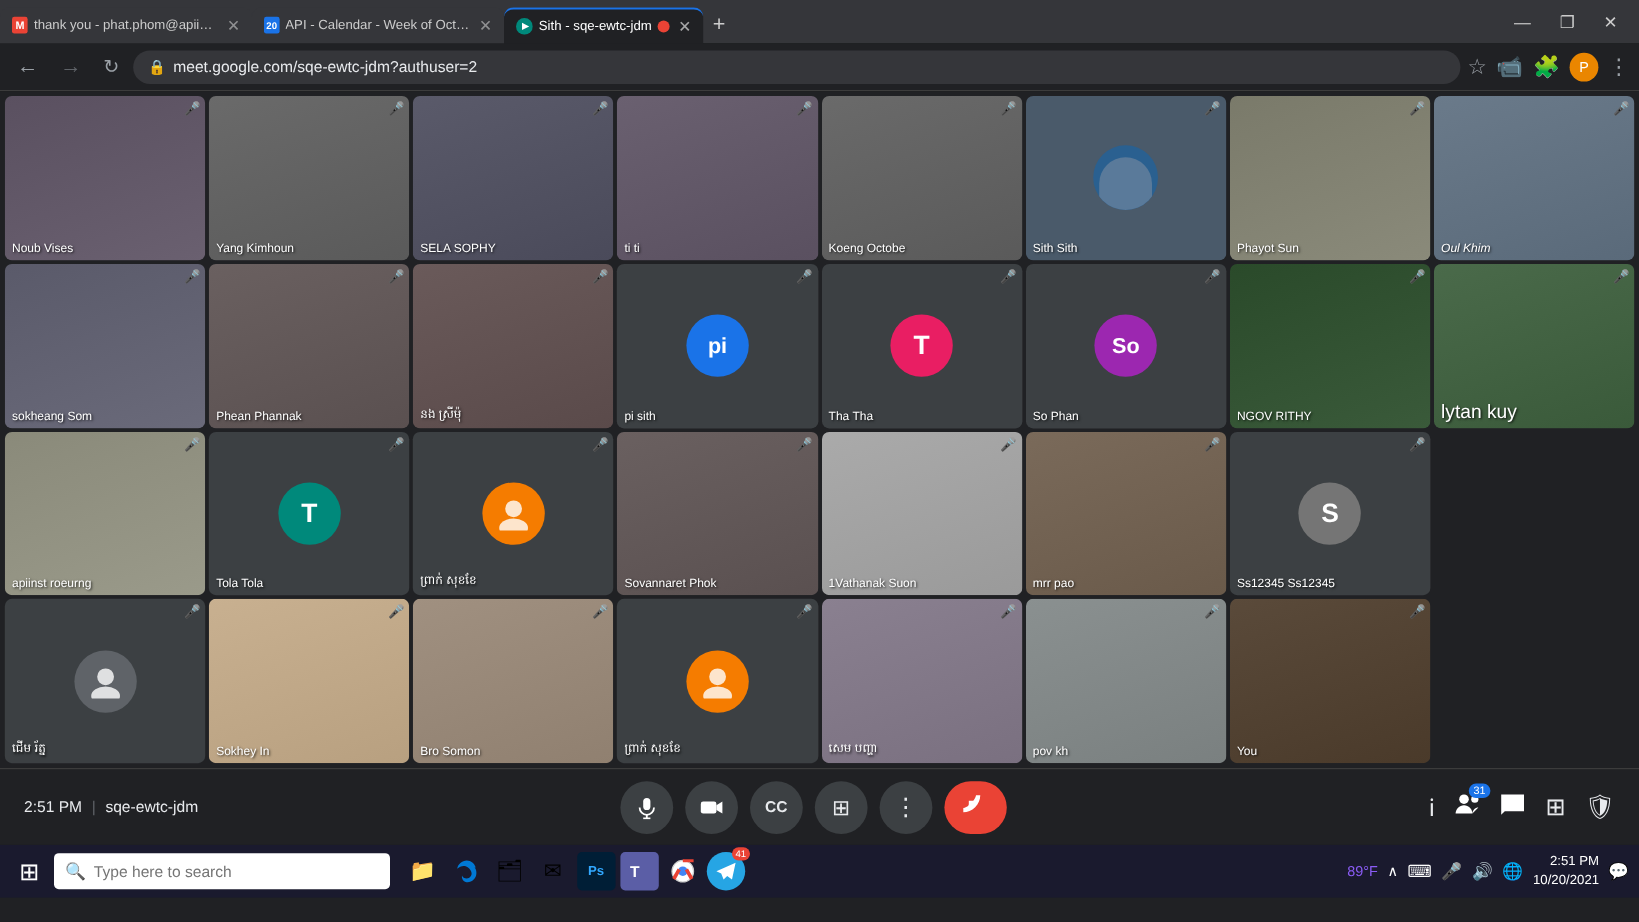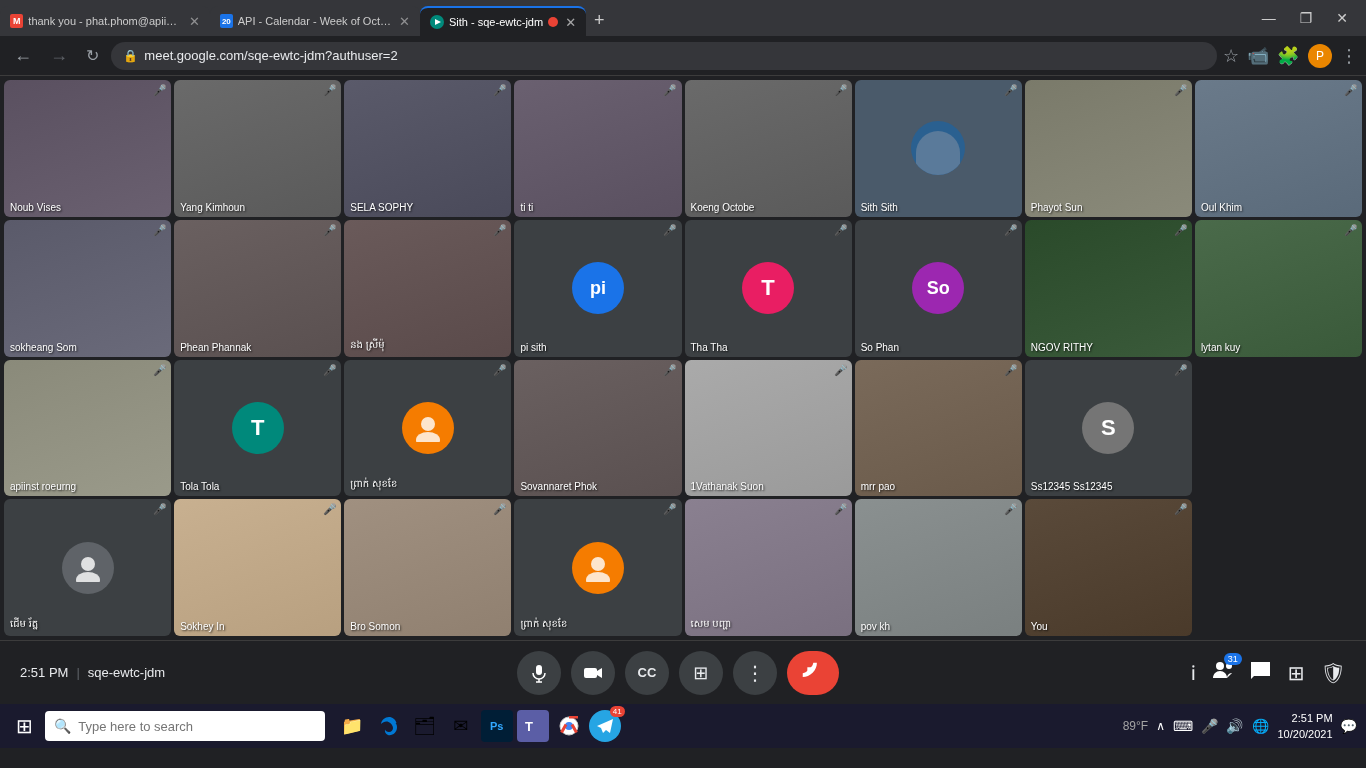--- a/index.html
+++ b/index.html
@@ -105,21 +105,21 @@
 
     <div style="background:#4a4a4a;border-radius:6px;position:relative;display:flex;align-items:center;justify-content:center;overflow:hidden;">
       <div style="width:100%;height:100%;background:linear-gradient(160deg,#7a7a6a,#8a8a7a);"></div>
       <span style="position:absolute;top:4px;right:4px;color:#fff;font-size:11px;opacity:0.9;">🎤</span>
       <span style="position:absolute;bottom:4px;left:6px;color:#fff;font-size:10px;text-shadow:1px 1px 2px rgba(0,0,0,0.8);">Phayot Sun</span>
     </div>
 
     <div style="background:#5a5a5a;border-radius:6px;position:relative;display:flex;align-items:center;justify-content:center;overflow:hidden;">
       <div style="width:100%;height:100%;background:linear-gradient(160deg,#6a7a8a,#5a6a7a);"></div>
       <span style="position:absolute;top:4px;right:4px;color:#fff;font-size:11px;opacity:0.9;">🎤</span>
-      <span style="position:absolute;bottom:4px;left:6px;color:#fff;font-size:10px;text-shadow:1px 1px 2px rgba(0,0,0,0.8);">Oul Khim</span>
+      <span style="position:absolute;bottom:4px;left:6px;color:#fff;font-size:10px;text-shadow:1px 1px 2px rgba(0,0,0,0.8);font-style:italic;">Oul Khim</span>
     </div>
 
     <div style="background:#4a4a4a;border-radius:6px;position:relative;display:flex;align-items:center;justify-content:center;overflow:hidden;">
       <div style="width:100%;height:100%;background:linear-gradient(160deg,#5a5a6a,#6a6a7a);"></div>
       <span style="position:absolute;top:4px;right:4px;color:#fff;font-size:11px;opacity:0.9;">🎤</span>
       <span style="position:absolute;bottom:4px;left:6px;color:#fff;font-size:10px;text-shadow:1px 1px 2px rgba(0,0,0,0.8);">sokheang Som</span>
     </div>
 
     <div style="background:#555;border-radius:6px;position:relative;display:flex;align-items:center;justify-content:center;overflow:hidden;">
       <div style="width:100%;height:100%;background:linear-gradient(160deg,#6a6060,#5a5050);"></div>
@@ -153,21 +153,21 @@
 
     <div style="background:#3c4043;border-radius:6px;position:relative;display:flex;align-items:center;justify-content:center;overflow:hidden;">
       <div style="width:100%;height:100%;background:linear-gradient(160deg,#2a4a2a,#3a5a3a);display:flex;align-items:center;justify-content:center;"></div>
       <span style="position:absolute;top:4px;right:4px;color:#fff;font-size:11px;opacity:0.9;">🎤</span>
       <span style="position:absolute;bottom:4px;left:6px;color:#fff;font-size:10px;text-shadow:1px 1px 2px rgba(0,0,0,0.8);">NGOV RITHY</span>
     </div>
 
     <div style="background:#4a4a4a;border-radius:6px;position:relative;display:flex;align-items:center;justify-content:center;overflow:hidden;">
       <div style="width:100%;height:100%;background:linear-gradient(160deg,#4a6a4a,#3a5a3a);"></div>
       <span style="position:absolute;top:4px;right:4px;color:#fff;font-size:11px;opacity:0.9;">🎤</span>
-      <span style="position:absolute;bottom:4px;left:6px;color:#fff;font-size:10px;text-shadow:1px 1px 2px rgba(0,0,0,0.8);">lytan kuy</span>
+      <span style="position:absolute;bottom:4px;left:6px;color:#fff;font-size:16px;text-shadow:1px 1px 2px rgba(0,0,0,0.8);">lytan kuy</span>
     </div>
 
     <div style="background:#4a4a4a;border-radius:6px;position:relative;display:flex;align-items:center;justify-content:center;overflow:hidden;">
       <div style="width:100%;height:100%;background:linear-gradient(160deg,#8a8a7a,#9a9a8a);"></div>
       <span style="position:absolute;top:4px;right:4px;color:#fff;font-size:11px;opacity:0.9;">🎤</span>
       <span style="position:absolute;bottom:4px;left:6px;color:#fff;font-size:10px;text-shadow:1px 1px 2px rgba(0,0,0,0.8);">apiinst roeurng</span>
     </div>
 
     <div style="background:#3c4043;border-radius:6px;position:relative;display:flex;align-items:center;justify-content:center;overflow:hidden;">
       <div style="width:52px;height:52px;background:#00897b;border-radius:50%;display:flex;align-items:center;justify-content:center;font-size:22px;color:#fff;font-weight:bold;">T</div>
@@ -347,21 +347,21 @@
         </svg>
     </div>
     <div style="width:32px;height:32px;background:#26a5e4;border-radius:50%;display:flex;align-items:center;justify-content:center;cursor:pointer;position:relative;">
       <svg width="18" height="18" viewBox="0 0 18 18">
           <path d="M1 9l4 2 2 5 3-3 4 3 3-14L1 9z" fill="white"></path>
         </svg>
       <span style="position:absolute;top:-4px;right:-4px;background:#ea4335;color:#fff;font-size:8px;border-radius:8px;padding:1px 3px;">41</span>
     </div>
   </div>
   <div style="margin-left:auto;display:flex;align-items:center;gap:8px;">
-    <span style="color:#a3a3a3;font-size:12px;">89°F</span>
+    <span style="color:#8b5cf6;font-size:12px;">89°F</span>
     <span style="color:#fff;font-size:12px;cursor:pointer;">∧</span>
     <span style="color:#fff;font-size:14px;">⌨</span>
     <span style="color:#fff;font-size:14px;">🎤</span>
     <span style="color:#fff;font-size:14px;cursor:pointer;">🔊</span>
     <span style="color:#fff;font-size:14px;cursor:pointer;">🌐</span>
     <div style="color:#fff;font-size:11px;text-align:right;line-height:1.5;cursor:pointer;">
       <div>2:51 PM</div>
       <div>10/20/2021</div>
     </div>
     <span style="color:#fff;font-size:14px;cursor:pointer;">💬</span>

